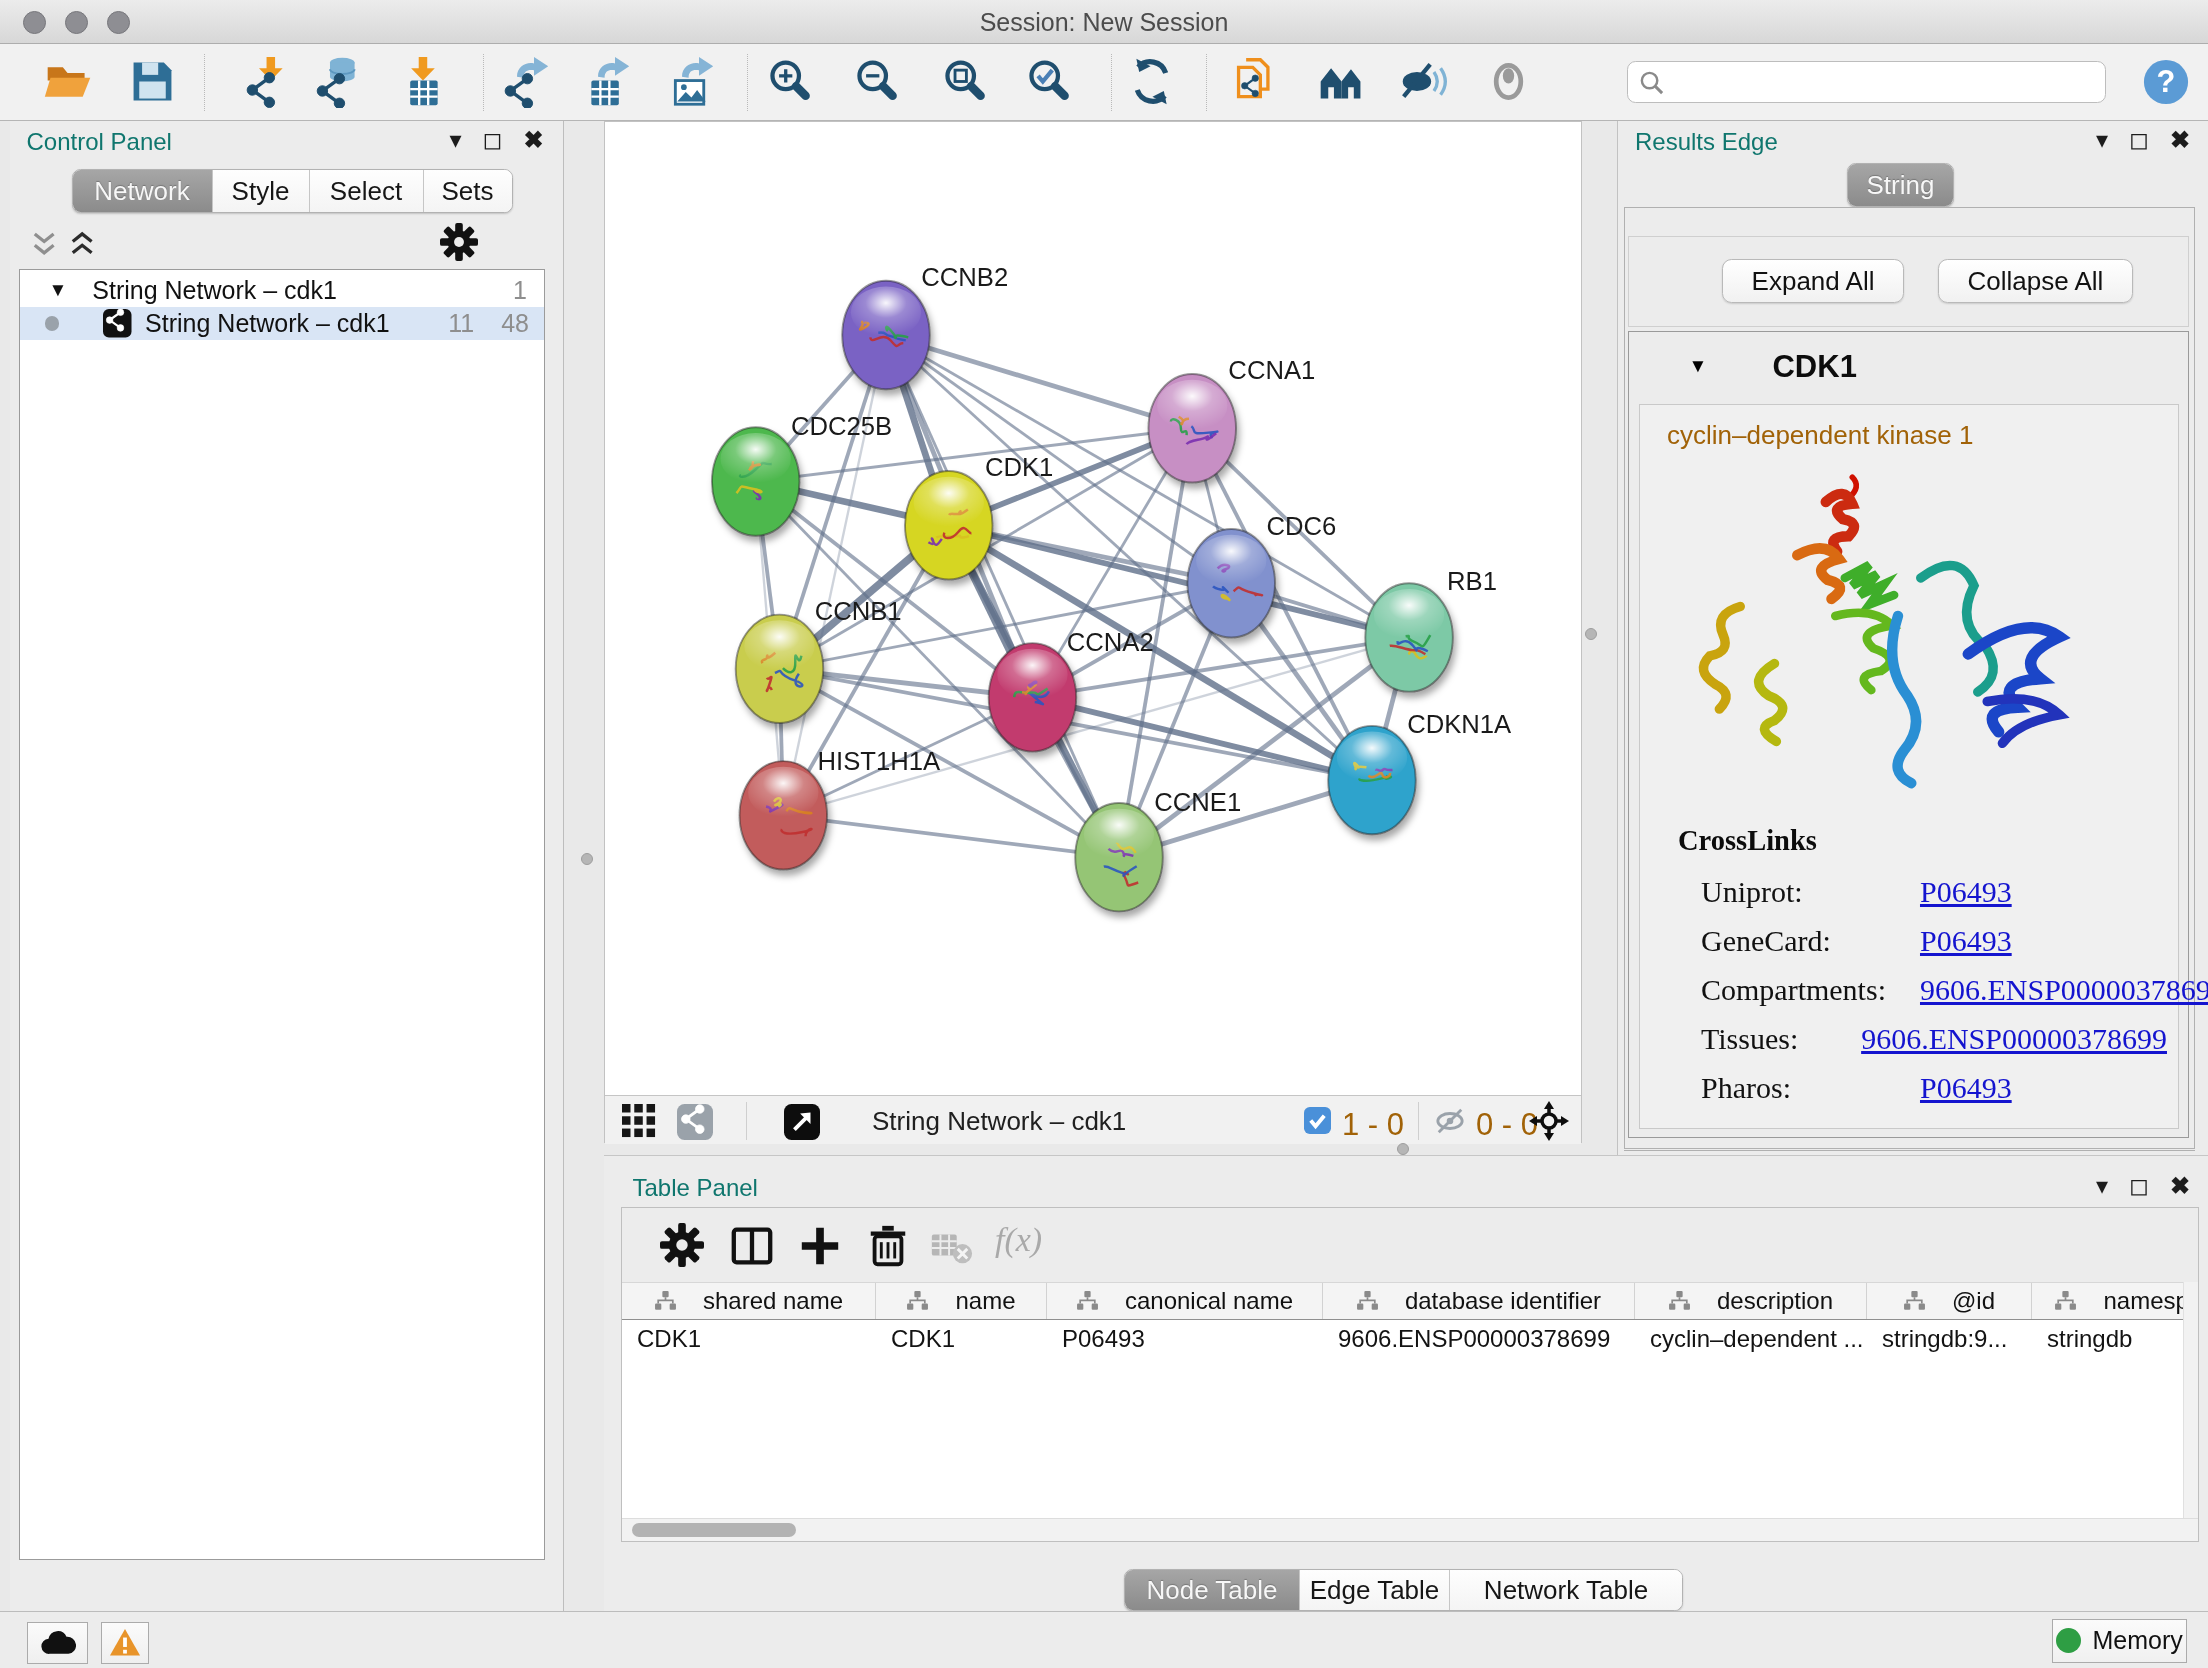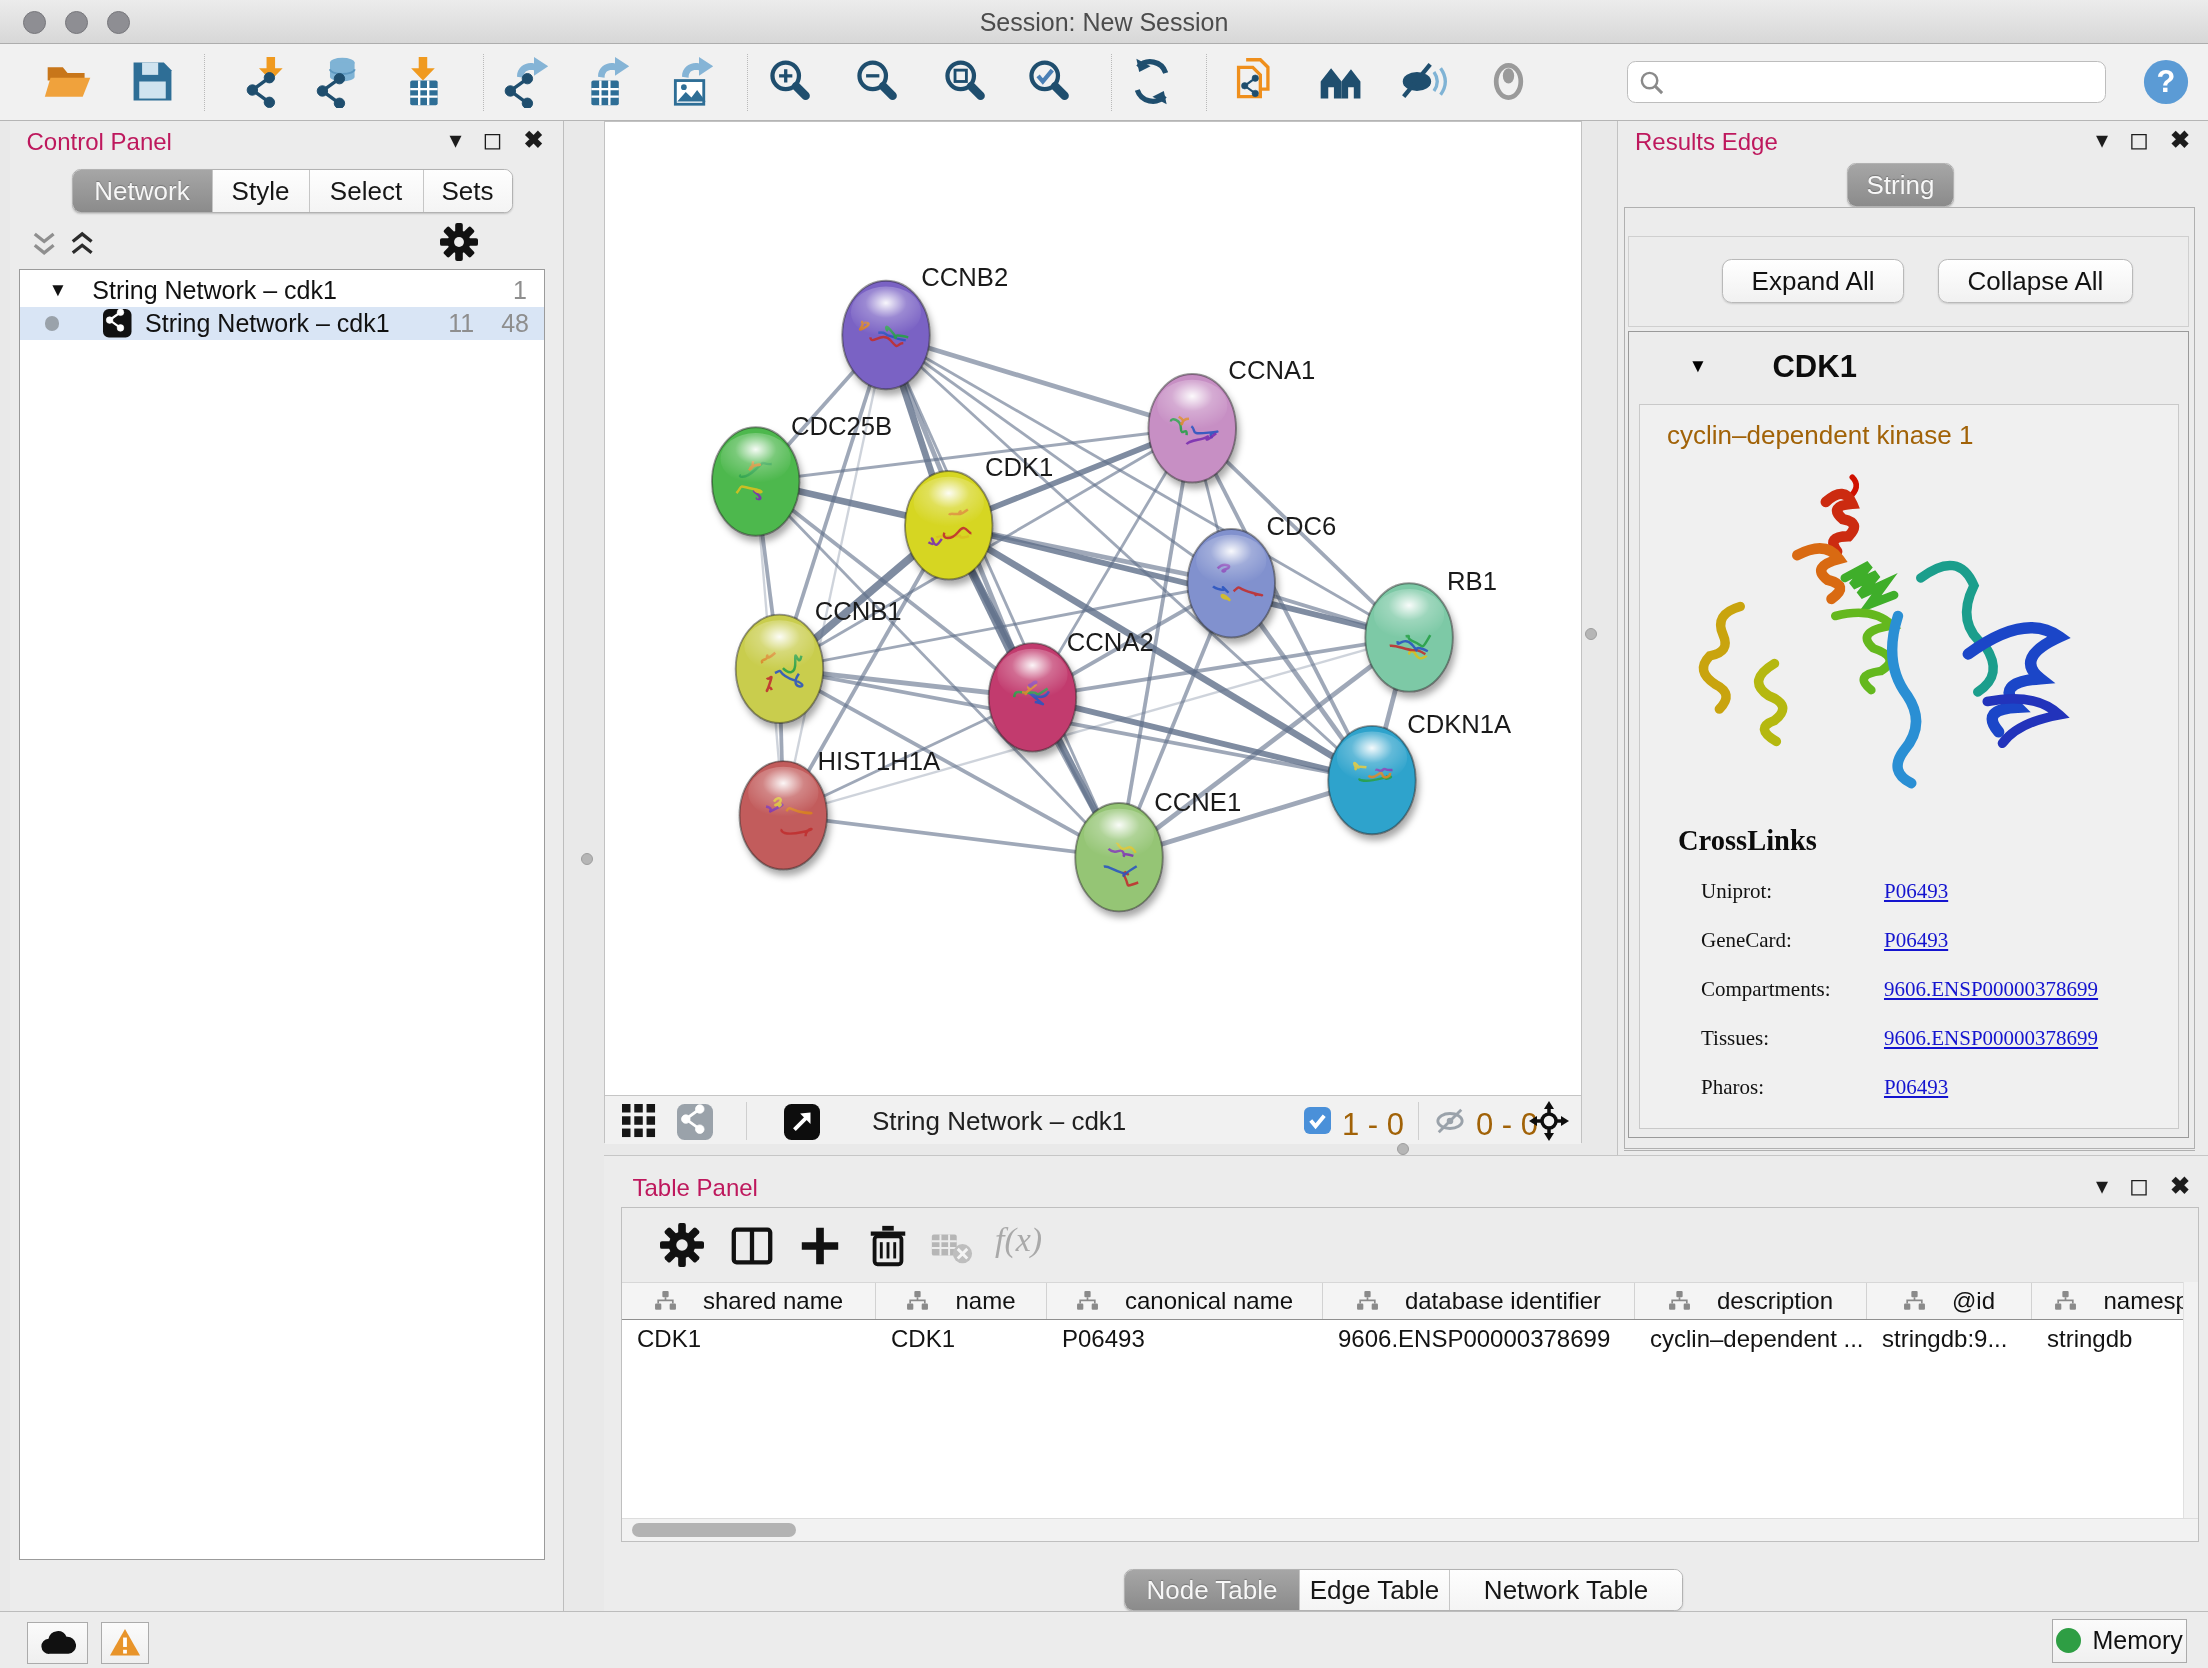--- a/index.html
+++ b/index.html
@@ -18,21 +18,21 @@
 .toolbar{left:0;top:44px;width:2208px;height:77px;background:#f1f1f1;border-bottom:1px solid #b5b5b5;}
 .tb-icon{position:absolute;top:11.4px;width:53px;height:53px;cursor:default;}
 .tb-sep{position:absolute;top:9.5px;height:57px;border-left:1.9px dotted #b9b9b9;}
 .searchbox{position:absolute;left:1627px;top:17px;width:479px;height:42px;background:#fff;
  border:1px solid #bdbdbd;border-radius:8.6px;display:flex;align-items:center;padding:0 9.5px;}
 .searchbox input{border:none;outline:none;flex:1;font-size:23px;height:34px;margin-left:7.6px;
  font-family:"Liberation Sans",sans-serif;background:transparent;}
 
 
 .panel-head{position:absolute;left:0;top:0;width:100%;height:38px;}
-.panel-title{position:absolute;left:17px;top:6.7px;font-size:24px;color:#be185d;}
+.panel-title{position:absolute;left:17px;top:6.7px;font-size:24px;color:#0f766e;}
 .panel-btns{position:absolute;right:19px;top:3.8px;display:flex;gap:21px;align-items:center;}
 .panel-btns span{font-size:24px;color:#1c1c1c;line-height:30px;}
 
 
 .seg{display:flex;border:1px solid #b2b2b2;border-radius:8.6px;overflow:hidden;background:#fff;
  box-shadow:0 1px 1.9px rgba(0,0,0,.18);}
 .seg-item{display:flex;align-items:center;justify-content:center;font-size:26px;color:#161616;
  background:linear-gradient(#fefefe,#f4f4f4);border-left:1px solid #c6c6c6;}
 .seg-item:first-child{border-left:none;}
 .seg-item.sel{background:linear-gradient(#a6a6a6,#8b8b8b);color:#f7f7f7;text-shadow:0 -1px 1px rgba(0,0,0,.25);}
@@ -62,21 +62,21 @@
 .rp-btn{height:44px;padding:0 28.5px;display:flex;align-items:center;background:linear-gradient(#ffffff,#f1f1f1);
  border:1px solid #b9b9b9;border-radius:9.5px;font-size:26px;color:#111;box-shadow:0 1px 1.9px rgba(0,0,0,.15);}
 .rp-section{position:absolute;left:3.8px;top:123px;width:561px;height:807px;border:1px solid #9a9a9a;background:#ececec;}
 .rp-sec-head{position:absolute;left:0;top:0;width:100%;height:72px;}
 .rp-gene{position:absolute;left:143px;top:17px;font-size:31px;font-weight:bold;color:#0d0d0d;}
 .rp-inner{position:absolute;left:9.5px;top:72px;width:540px;height:725px;background:#f0f0f0;border:1px solid #c9c9c9;}
 .rp-desc{position:absolute;left:27px;top:15px;font-size:26px;color:#a16207;text-align:right;}
 .xl-title{position:absolute;left:38px;top:420px;font-family:"Liberation Serif",serif;font-weight:bold;
  font-size:28.5px;color:#0c0c0c;}
 .xl-rows{position:absolute;left:61px;top:462px;width:466px;}
-.xl-row{display:flex;height:49px;align-items:center;font-family:"Liberation Serif",serif;font-size:21px;}
+.xl-row{display:flex;height:49px;align-items:center;font-family:"Liberation Serif",serif;font-size:30px;gap:36px;}
 .xl-label{width:183px;color:#111;}
 .xl-value{color:#1414cf;text-decoration:underline;cursor:pointer;}
 
 
 .table-panel{left:604px;top:1155px;width:1605px;height:457px;background:#ececec;border-top:1px solid #c6c6c6;}
 .tp-box{position:absolute;left:17px;top:51px;width:1578px;height:335px;background:#fff;
  border:1px solid #bfbfbf;overflow:hidden;}
 .tp-toolbar{position:absolute;left:0;top:0;width:100%;height:74px;background:#ececec;}
 .tp-tbi{position:absolute;top:15px;width:46px;height:46px;}
 .fx{font-family:"Liberation Serif",serif;font-style:italic;font-size:34px;color:#a9a9a9;}

